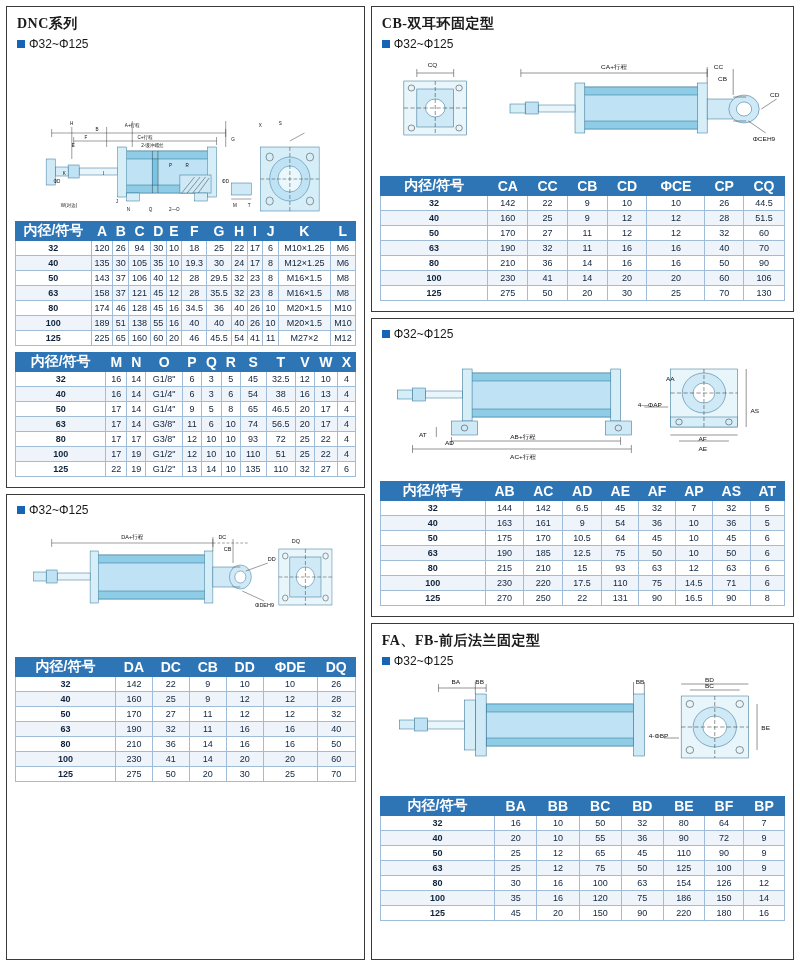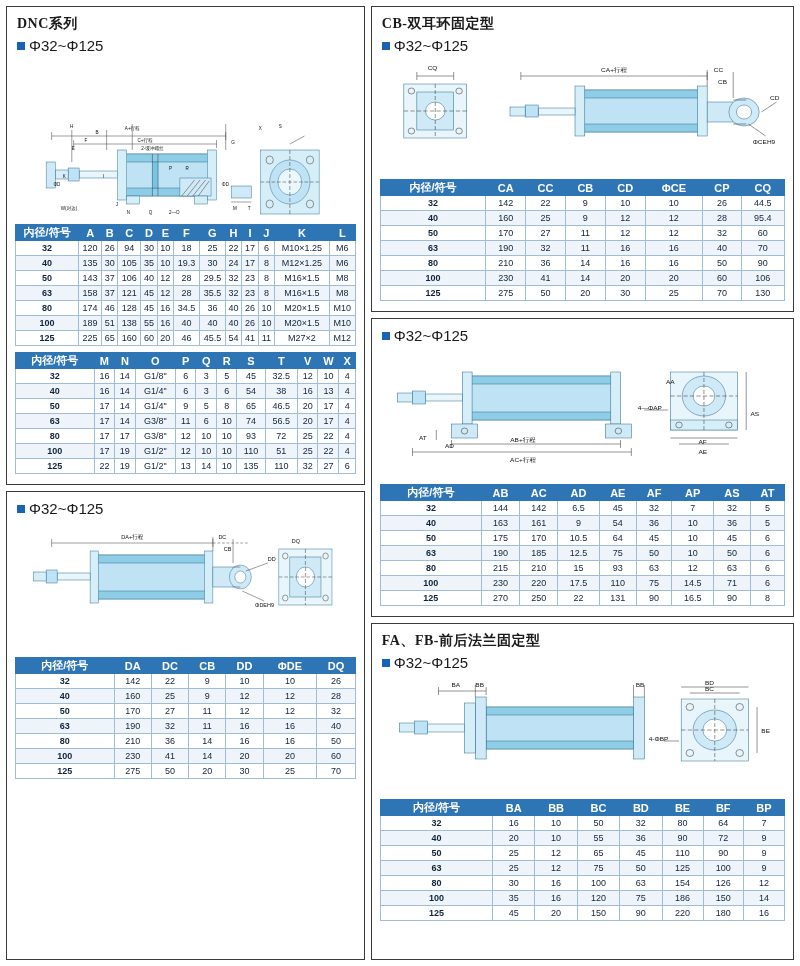--- a/index.html
+++ b/index.html
@@ -33,21 +33,21 @@
     position: relative;
   }
   .panel-title {
     font-size: 14px;
     font-weight: bold;
     font-family: "Liberation Serif", serif;
     margin: 0 0 4px 2px;
     letter-spacing: 0.5px;
   }
   .panel-sub {
-    font-size: 15px;
+    font-size: 12px;
     margin: 0 0 4px 2px;
     display: flex;
     align-items: center;
     gap: 4px;
     font-family: "Liberation Sans", sans-serif;
   }
   .bullet {
     width: 8px; height: 8px;
     background: #1763b6;
     display: inline-block;
@@ -74,21 +74,21 @@
     text-align: center;
     height: 15px;
     padding: 0 1px;
     white-space: nowrap;
   }
   table.spec thead th {
     background: #2e75b6;
     color: #ffffff;
     font-weight: bold;
     border: 1px solid #2e75b6;
-    font-size: 11px;
+    font-size: 14px;
   }
   table.spec tbody tr:nth-child(odd) { background: #ffffff; }
   table.spec tbody tr:nth-child(even) { background: #eef4fa; }
   table.spec tbody td:first-child { font-weight: bold; }
   table.spec tbody td { color: #10233d; }
 
   
   .dimtext { font-size: 5px; fill: #111; font-family: "Liberation Sans", sans-serif; }
   .dimtext6 { font-size: 6px; fill: #111; font-family: "Liberation Sans", sans-serif; }
 </style>
@@ -657,21 +657,21 @@
             <td>44.5</td>
           </tr>
           <tr>
             <td>40</td>
             <td>160</td>
             <td>25</td>
             <td>9</td>
             <td>12</td>
             <td>12</td>
             <td>28</td>
-            <td>95.4</td>
+            <td>51.5</td>
           </tr>
           <tr>
             <td>50</td>
             <td>170</td>
             <td>27</td>
             <td>11</td>
             <td>12</td>
             <td>12</td>
             <td>32</td>
             <td>60</td>

